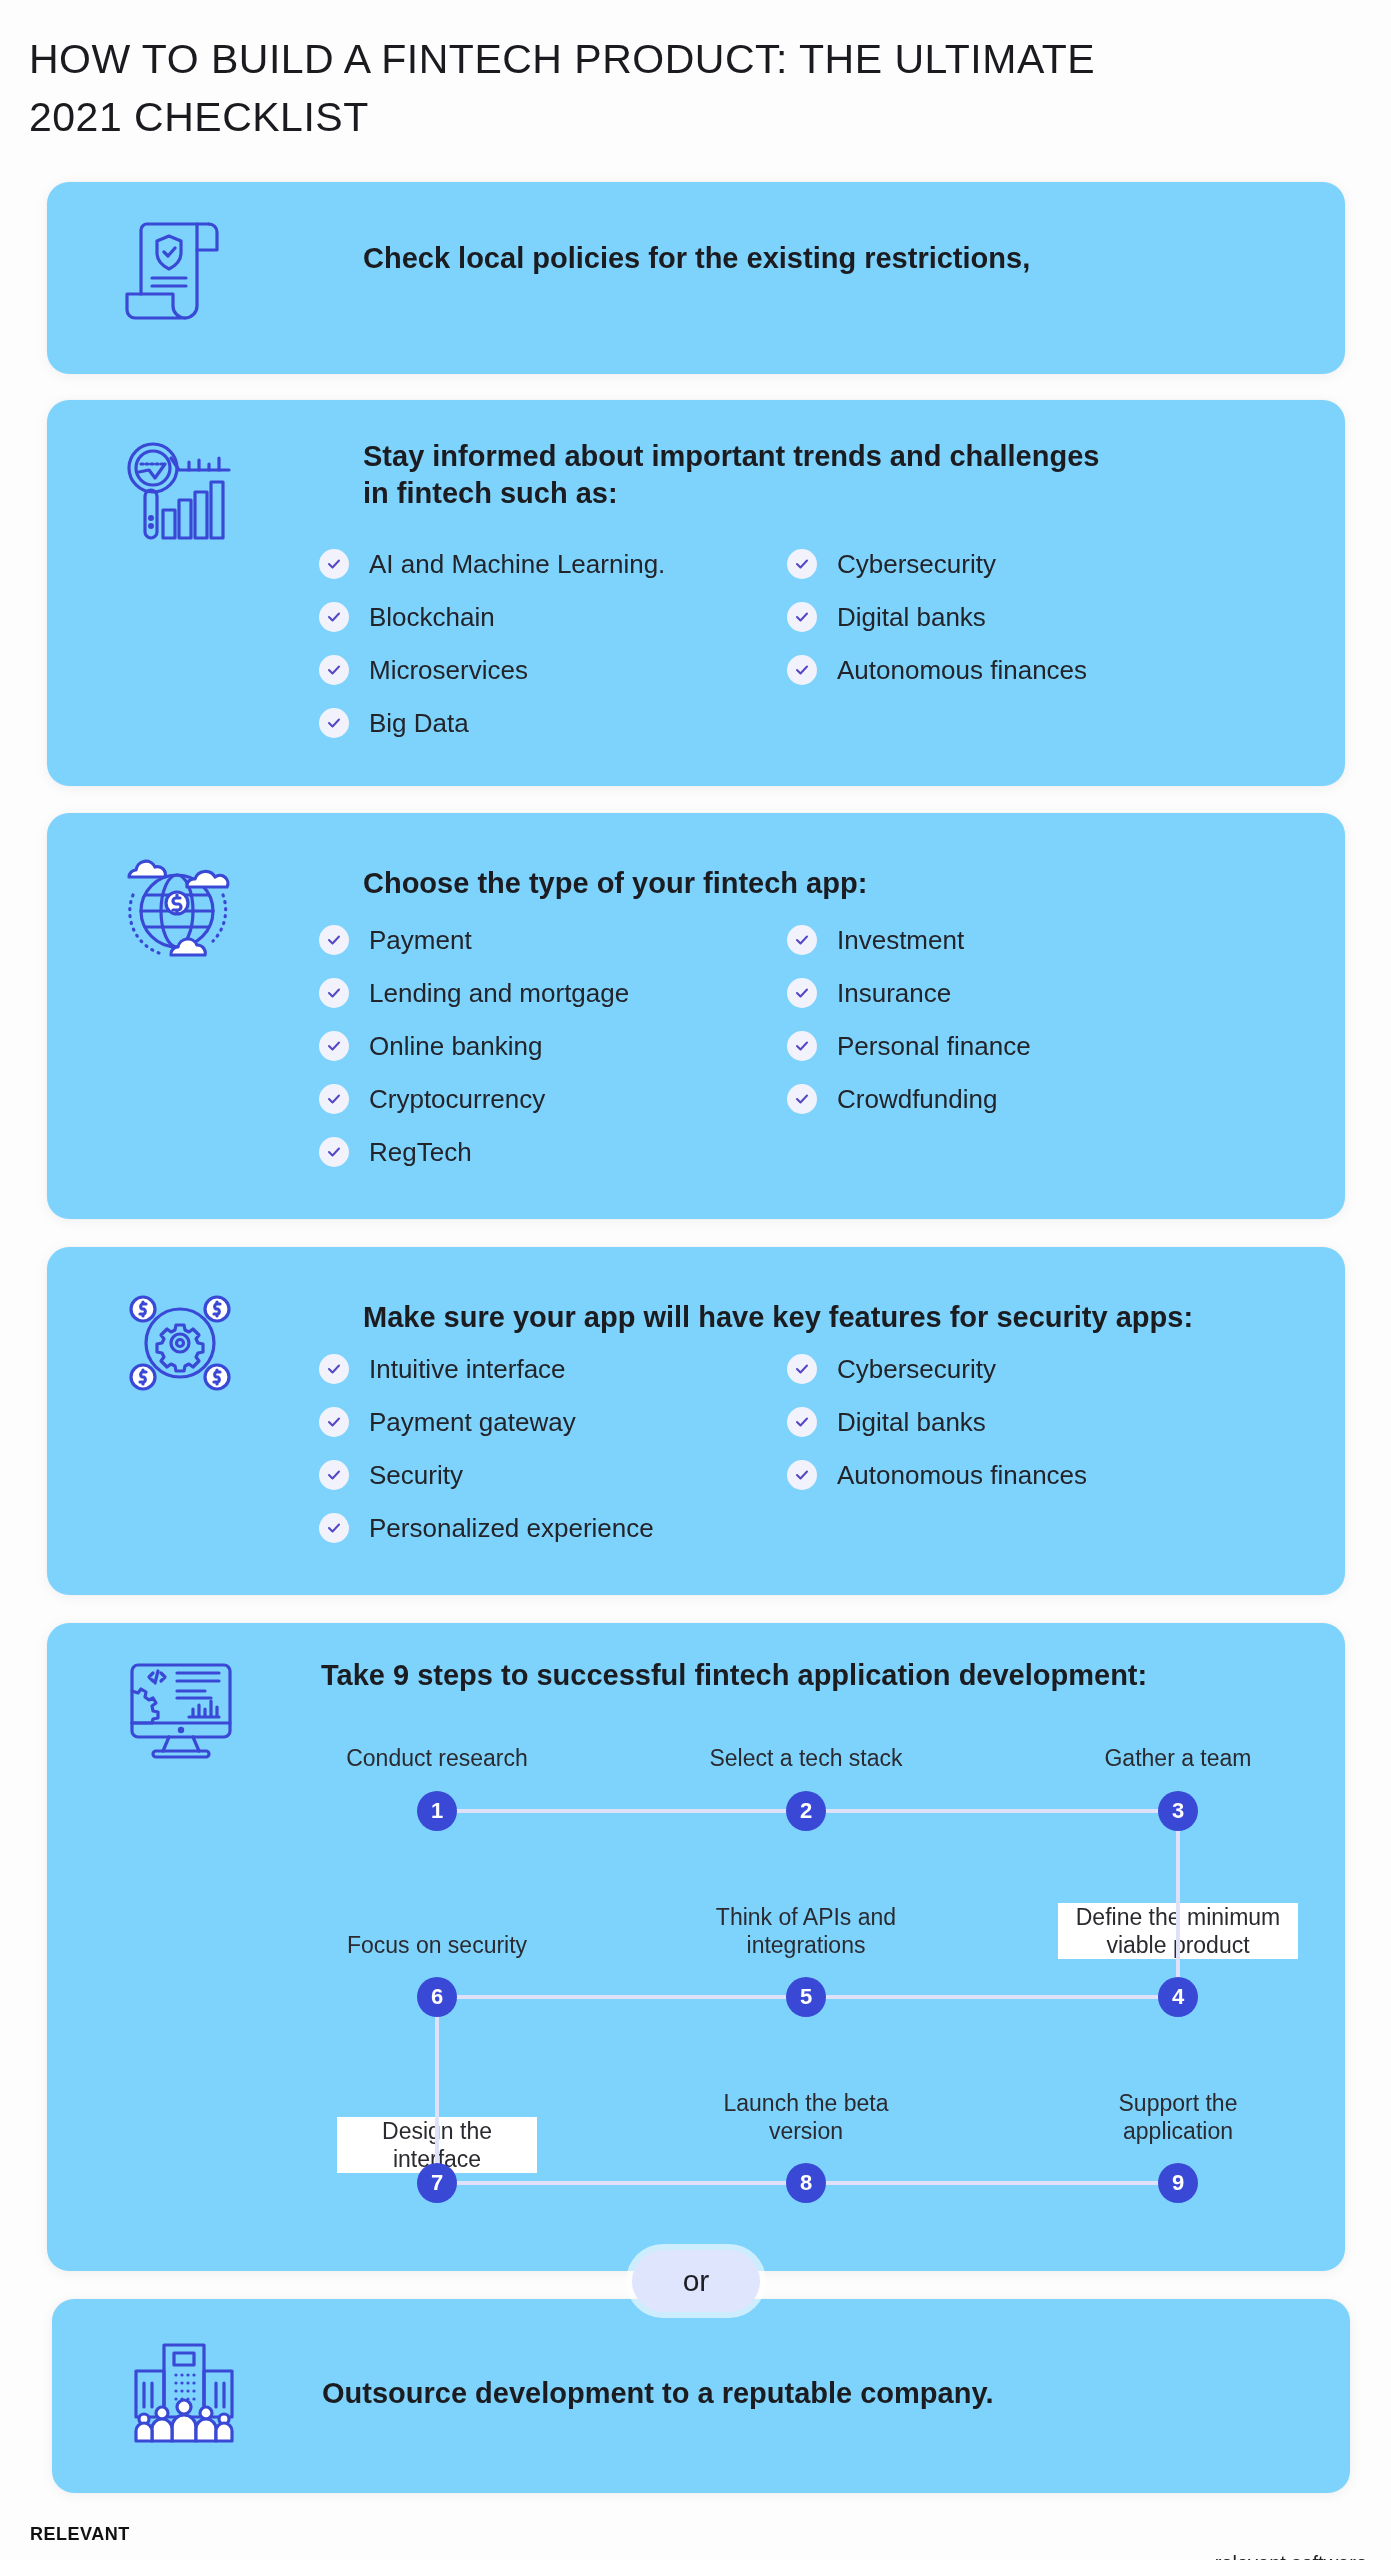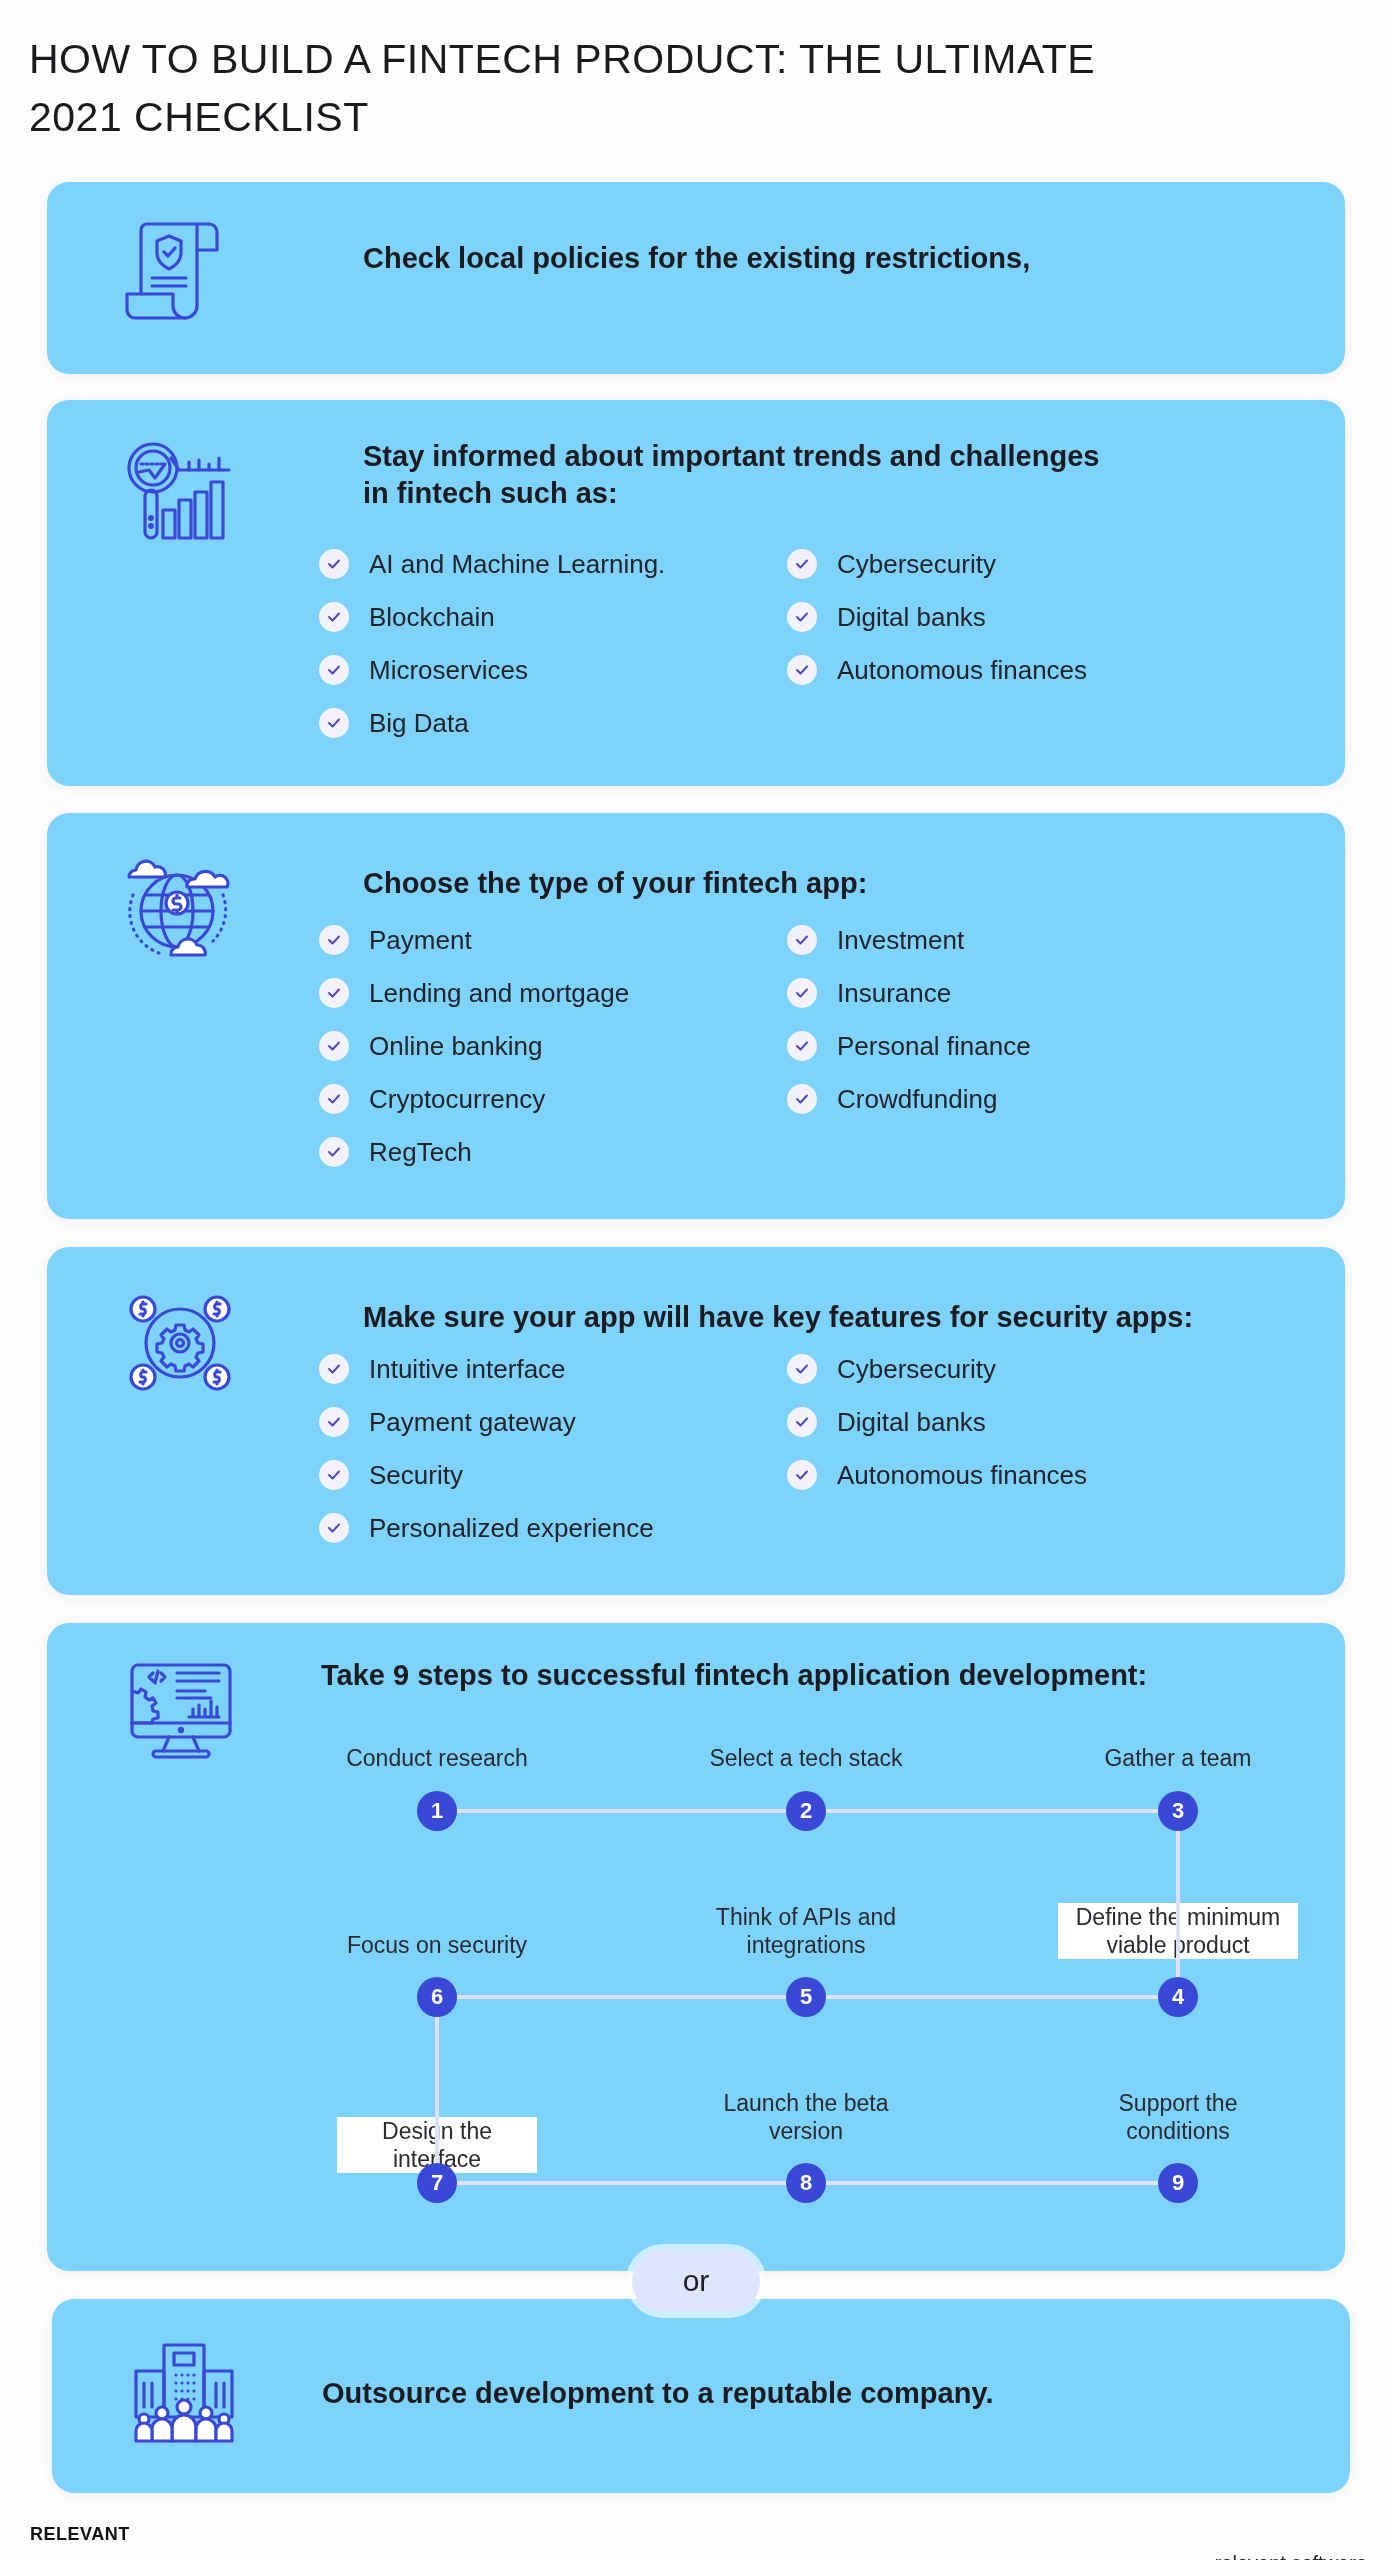--- a/index.html
+++ b/index.html
@@ -337,21 +337,21 @@
   <div class="step" style="left:370px;top:354px;">6</div>
   <div class="step-label" style="left:659px;top:280px;width:200px;">Think of APIs and integrations</div>
   <div class="step" style="left:739px;top:354px;">5</div>
   <div class="step-label" style="left:1011px;top:280px;width:240px;background:#fff;">Define the minimum viable product</div>
   <div class="step" style="left:1111px;top:354px;">4</div>
 
   <div class="step-label" style="left:290px;top:494px;width:200px;background:#fff;">Design the interface</div>
   <div class="step" style="left:370px;top:540px;">7</div>
   <div class="step-label" style="left:669px;top:466px;width:180px;">Launch the beta version</div>
   <div class="step" style="left:739px;top:540px;">8</div>
-  <div class="step-label" style="left:1051px;top:466px;width:160px;">Support the conditions</div>
+  <div class="step-label" style="left:1051px;top:466px;width:160px;">Support the application</div>
   <div class="step" style="left:1111px;top:540px;">9</div>
 </div>
 
 <div class="or-pill">or</div>
 
 <div class="card" style="top:2299px;height:194px;left:52px;width:1298px;">
   <div class="icon" style="left:78px;top:42px;width:106px;height:104px;">
     <svg viewBox="0 0 106 104" fill="none" stroke="#3a48d6" stroke-width="3.2" stroke-linecap="round" stroke-linejoin="round">
       <rect x="34" y="4" width="40" height="72"></rect>
       <rect x="44" y="12" width="20" height="12"></rect>

